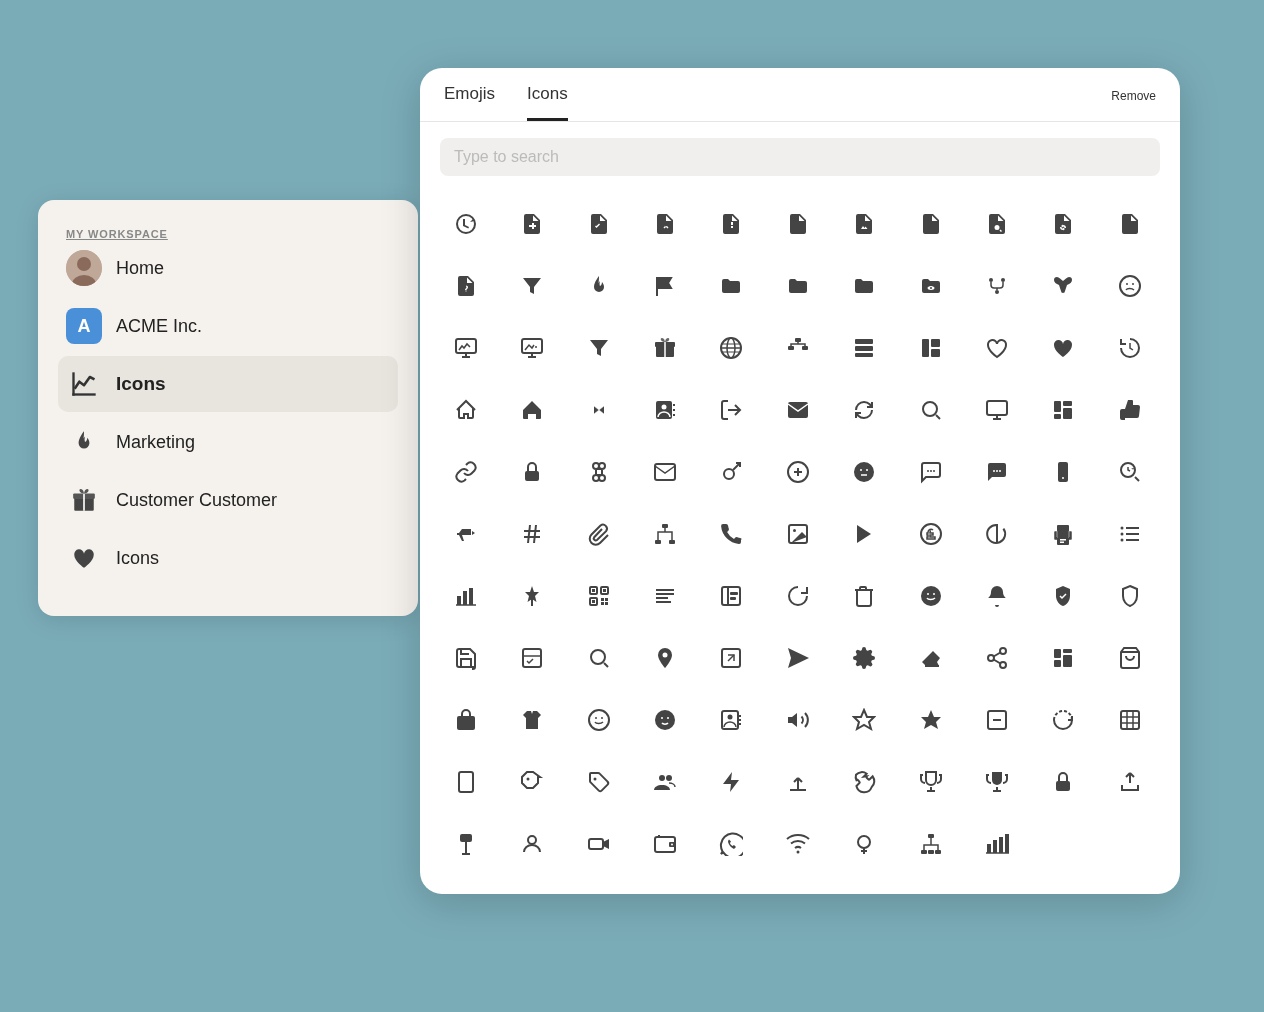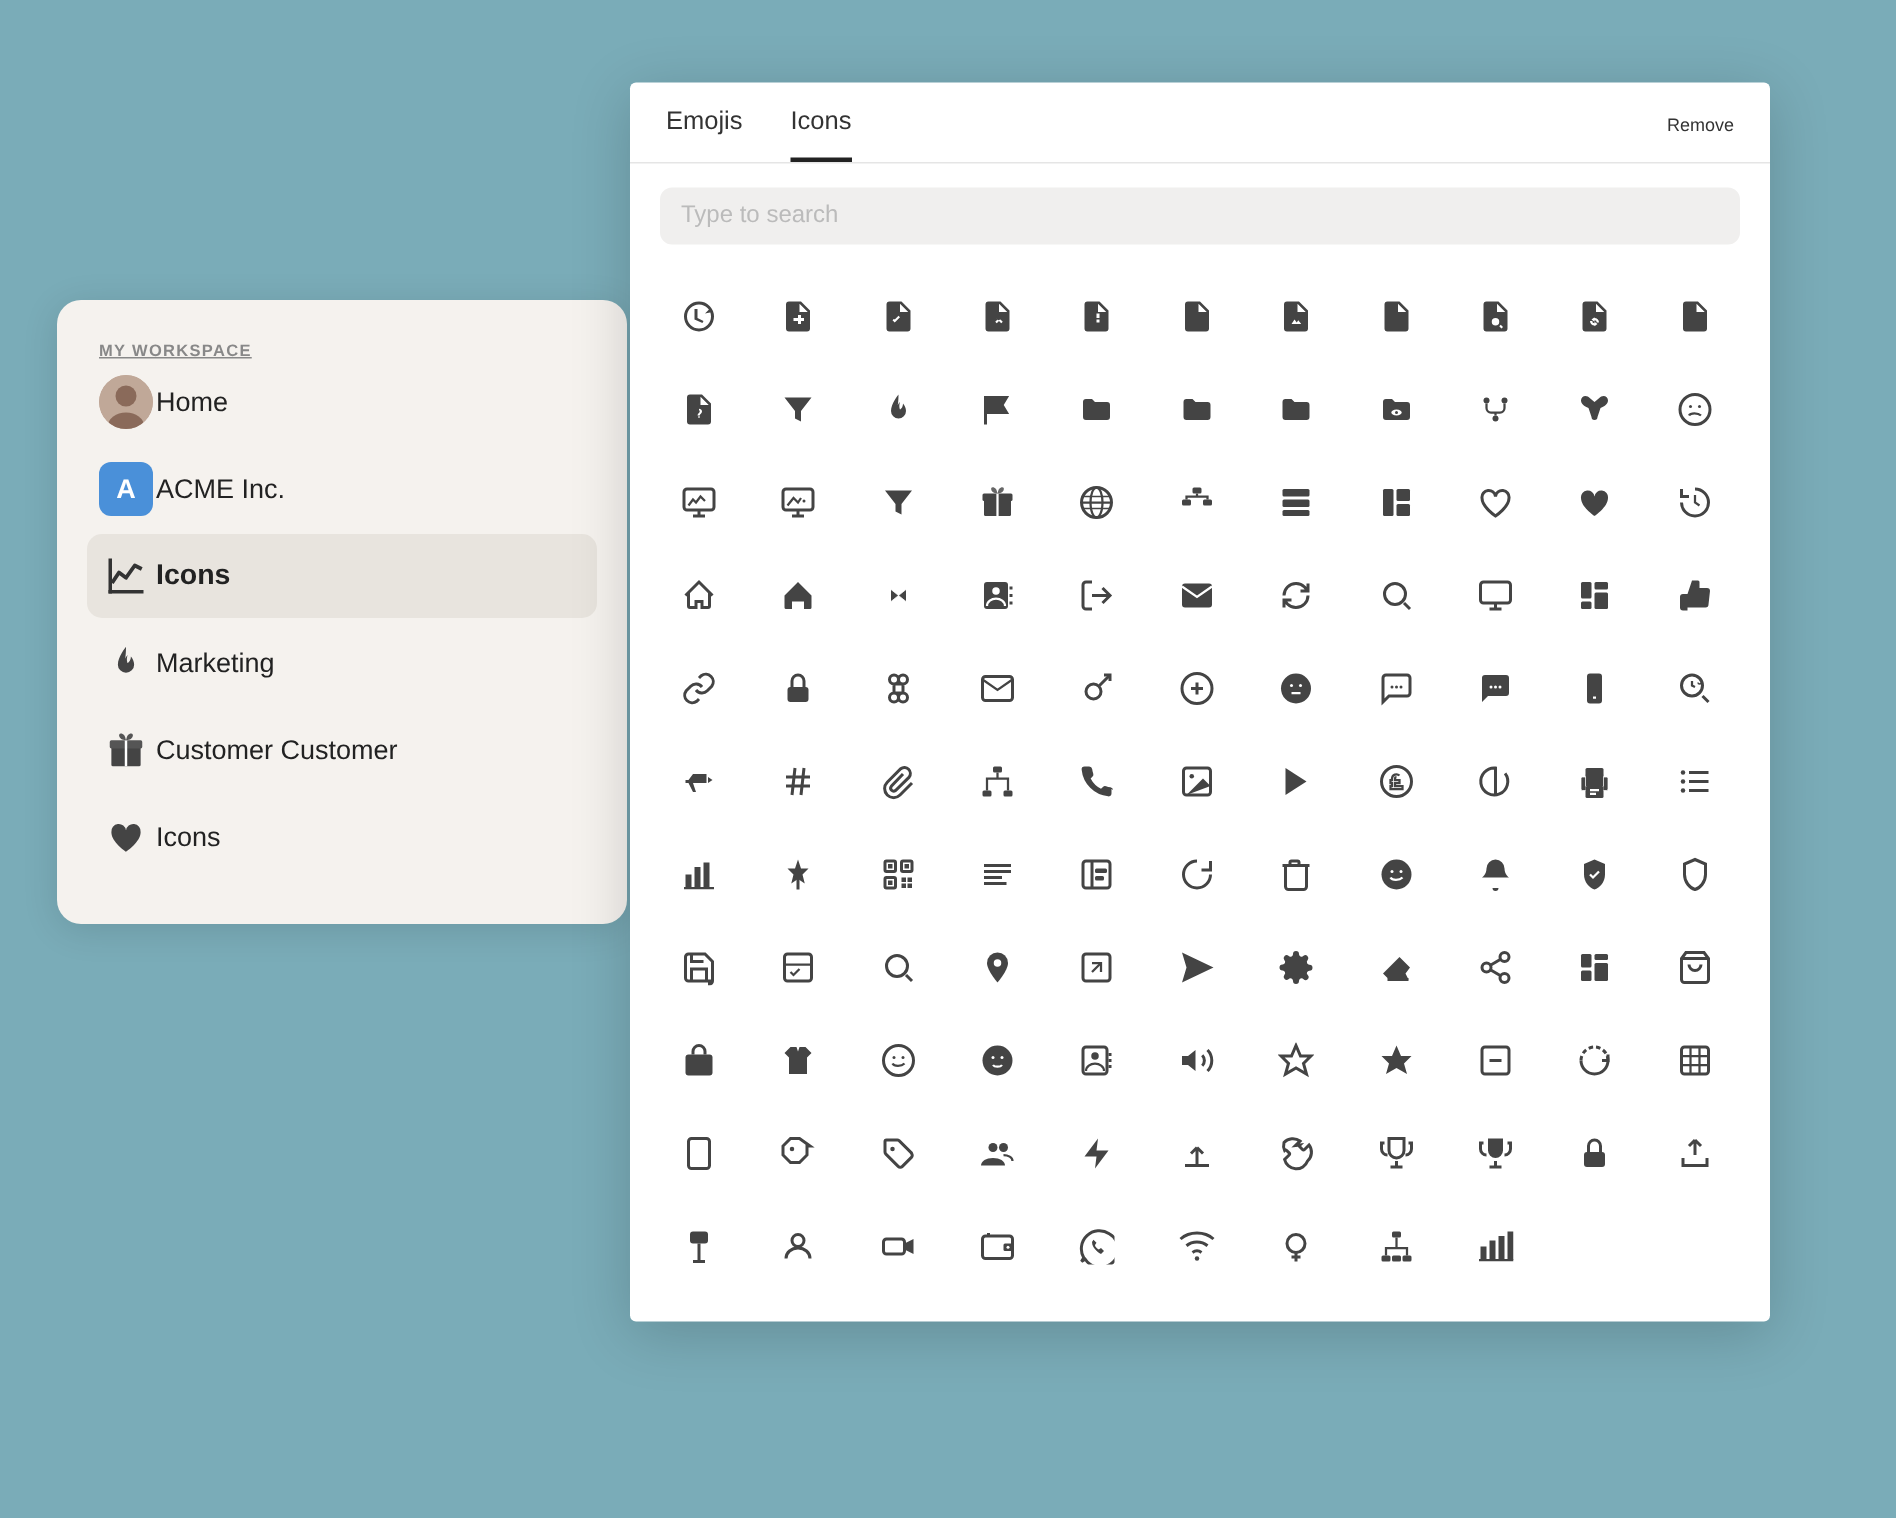--- a/index.html
+++ b/index.html
@@ -28,21 +28,21 @@
       font-size: 11px;
       font-weight: 700;
       letter-spacing: 0.08em;
       color: #888;
       padding-left: 8px;
       text-decoration: underline;
     }
     .sidebar-item {
       display: flex;
       align-items: center;
-      gap: 2px;
+      gap: 14px;
       padding: 10px 8px;
       border-radius: 10px;
       font-size: 18px;
       font-weight: 400;
       color: #222;
       cursor: pointer;
       margin-bottom: 2px;
     }
     .sidebar-item.active {
       background: #e8e4de;
@@ -83,24 +83,24 @@
       color: white;
       font-weight: 700;
       font-size: 18px;
       flex-shrink: 0;
     }
 
     
     .icon-picker {
       position: absolute;
       left: 420px;
-      top: 55px;
+      top: 68px;
       width: 760px;
       background: white;
-      border-radius: 4px;
+      border-radius: 22px;
       box-shadow: 0 8px 40px rgba(0,0,0,0.18);
       z-index: 10;
       padding: 0;
     }
     .picker-tabs {
       display: flex;
       align-items: center;
       padding: 16px 24px 0;
       border-bottom: 1px solid #e5e5e5;
       gap: 32px;

